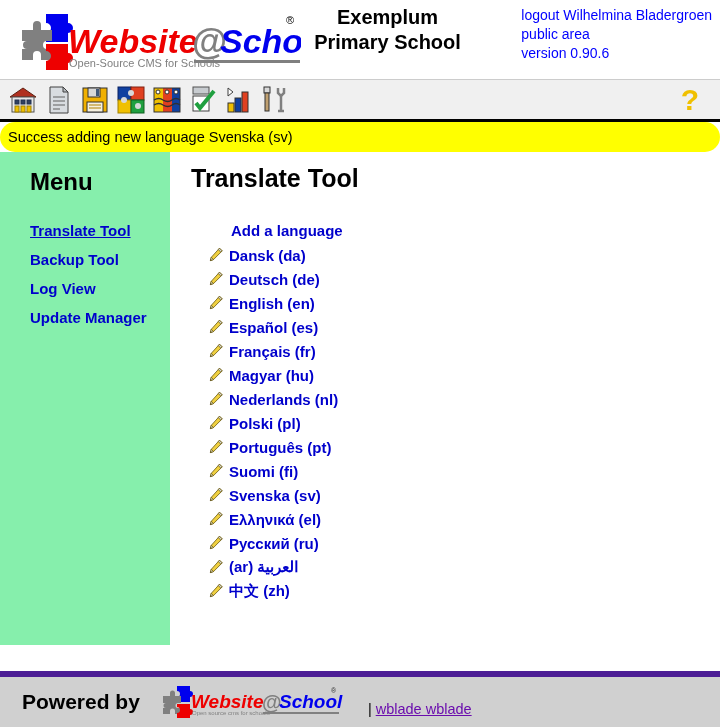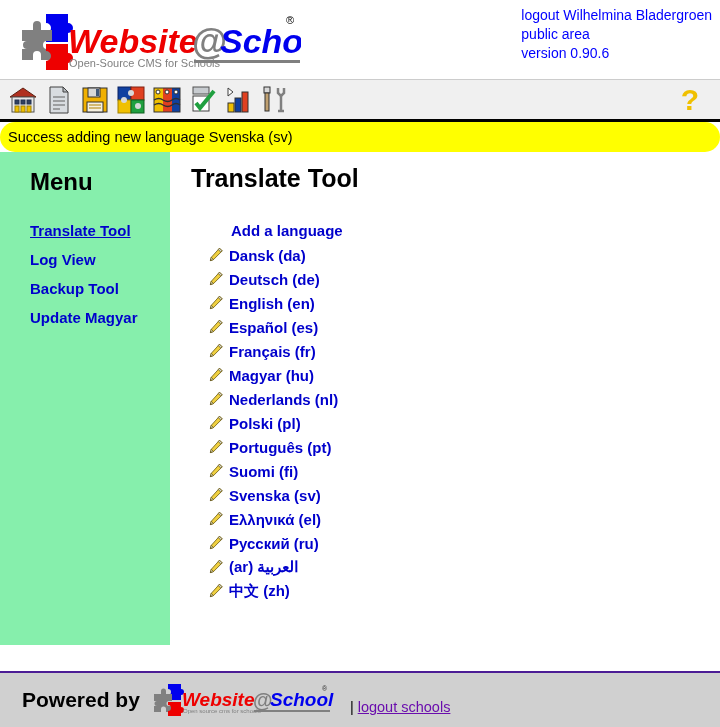--- a/index.html
+++ b/index.html
@@ -154,25 +154,26 @@
   .lang-list a.add { font-size: 15px; }
   .lang-rtl { direction: rtl; unicode-bidi: embed; }
 
   
   .footer {
     position: absolute;
     left: 0; bottom: 0;
     width: 720px;
     height: 56px;
     background: #d0d0d0;
-    border-top: 2px solid #4c1d95;
+    border-top: 6px solid #4c1d95;
     box-sizing: border-box;
     display: flex;
     align-items: center;
     padding-left: 22px;
+    gap: 9px;
   }
   .powered {
     font-size: 21px;
     font-weight: bold;
     color: #000000;
     margin-right: 6px;
   }
   .footer-logo { margin-top: 2px; }
   .footer-links {
     margin-left: 14px;
@@ -204,20 +205,24 @@
 
         <text x="62" y="45" font-family="Liberation Sans, sans-serif" font-size="34" font-weight="bold" font-style="italic" fill="#ee0000">Website</text>
         <text x="186" y="46" font-family="Liberation Sans, sans-serif" font-size="36" font-weight="bold" fill="#808080">@</text>
         <text x="214" y="45" font-family="Liberation Sans, sans-serif" font-size="34" font-weight="bold" font-style="italic" fill="#0000ee">School</text>
         <text x="280" y="16" font-family="Liberation Sans, sans-serif" font-size="11" fill="#000000">®</text>
         <text x="63" y="59" font-family="Liberation Sans, sans-serif" font-size="11" fill="#808080">Open-Source CMS for Schools</text>
         <rect x="188" y="52" width="106" height="3" fill="#808080"></rect>
       </svg>
     </div>
 
+    <div class="school-title">
+      <div>Exemplum</div>
+      <div>Primary School</div>
+    </div>
 
     <div class="user-block">
       <div>logout Wilhelmina Bladergroen</div>
       <div>public area</div>
       <div>version 0.90.6</div>
     </div>
   </div>
 
   <div class="toolbar">
     <div class="toolbar-icons">
@@ -322,27 +327,27 @@
 
   <div class="content">
 
     <div class="sidebar">
       <h2>Menu</h2>
       <ul class="menu-list">
         <li>
           <a href="#" class="active">Translate Tool</a>
         </li>
         <li>
+          <a href="#">Backup Tool</a>
+        </li>
+        <li>
           <a href="#">Log View</a>
         </li>
         <li>
-          <a href="#">Backup Tool</a>
-        </li>
-        <li>
-          <a href="#">Update Magyar</a>
+          <a href="#">Update Manager</a>
         </li>
       </ul>
     </div>
 
     <div class="main">
       <h1>Translate Tool</h1>
       <ul class="lang-list" id="lang-list">
         <li class="addlang">
           <a href="#" class="add">Add a language</a>
         </li>
@@ -495,17 +500,17 @@
         <text x="36" y="24" font-family="Liberation Sans, sans-serif" font-size="19" font-weight="bold" font-style="italic" fill="#ee0000">Website</text>
         <text x="107" y="25" font-family="Liberation Sans, sans-serif" font-size="20" font-weight="bold" fill="#808080">@</text>
         <text x="124" y="24" font-family="Liberation Sans, sans-serif" font-size="19" font-weight="bold" font-style="italic" fill="#0000ee">School</text>
         <text x="176" y="9" font-family="Liberation Sans, sans-serif" font-size="7" fill="#303030">®</text>
         <text x="37" y="31" font-family="Liberation Sans, sans-serif" font-size="6" fill="#808080">Open source cms for schools</text>
         <rect x="108" y="28" width="76" height="2" fill="#808080"></rect>
       </svg>
     </span>
     <span class="footer-links">
       <span class="sep">|</span>
-      <a href="#">logout schools</a>
+      <a href="#">wblade wblade</a>
     </span>
   </div>
 
 </div>
 
 </body></html>

